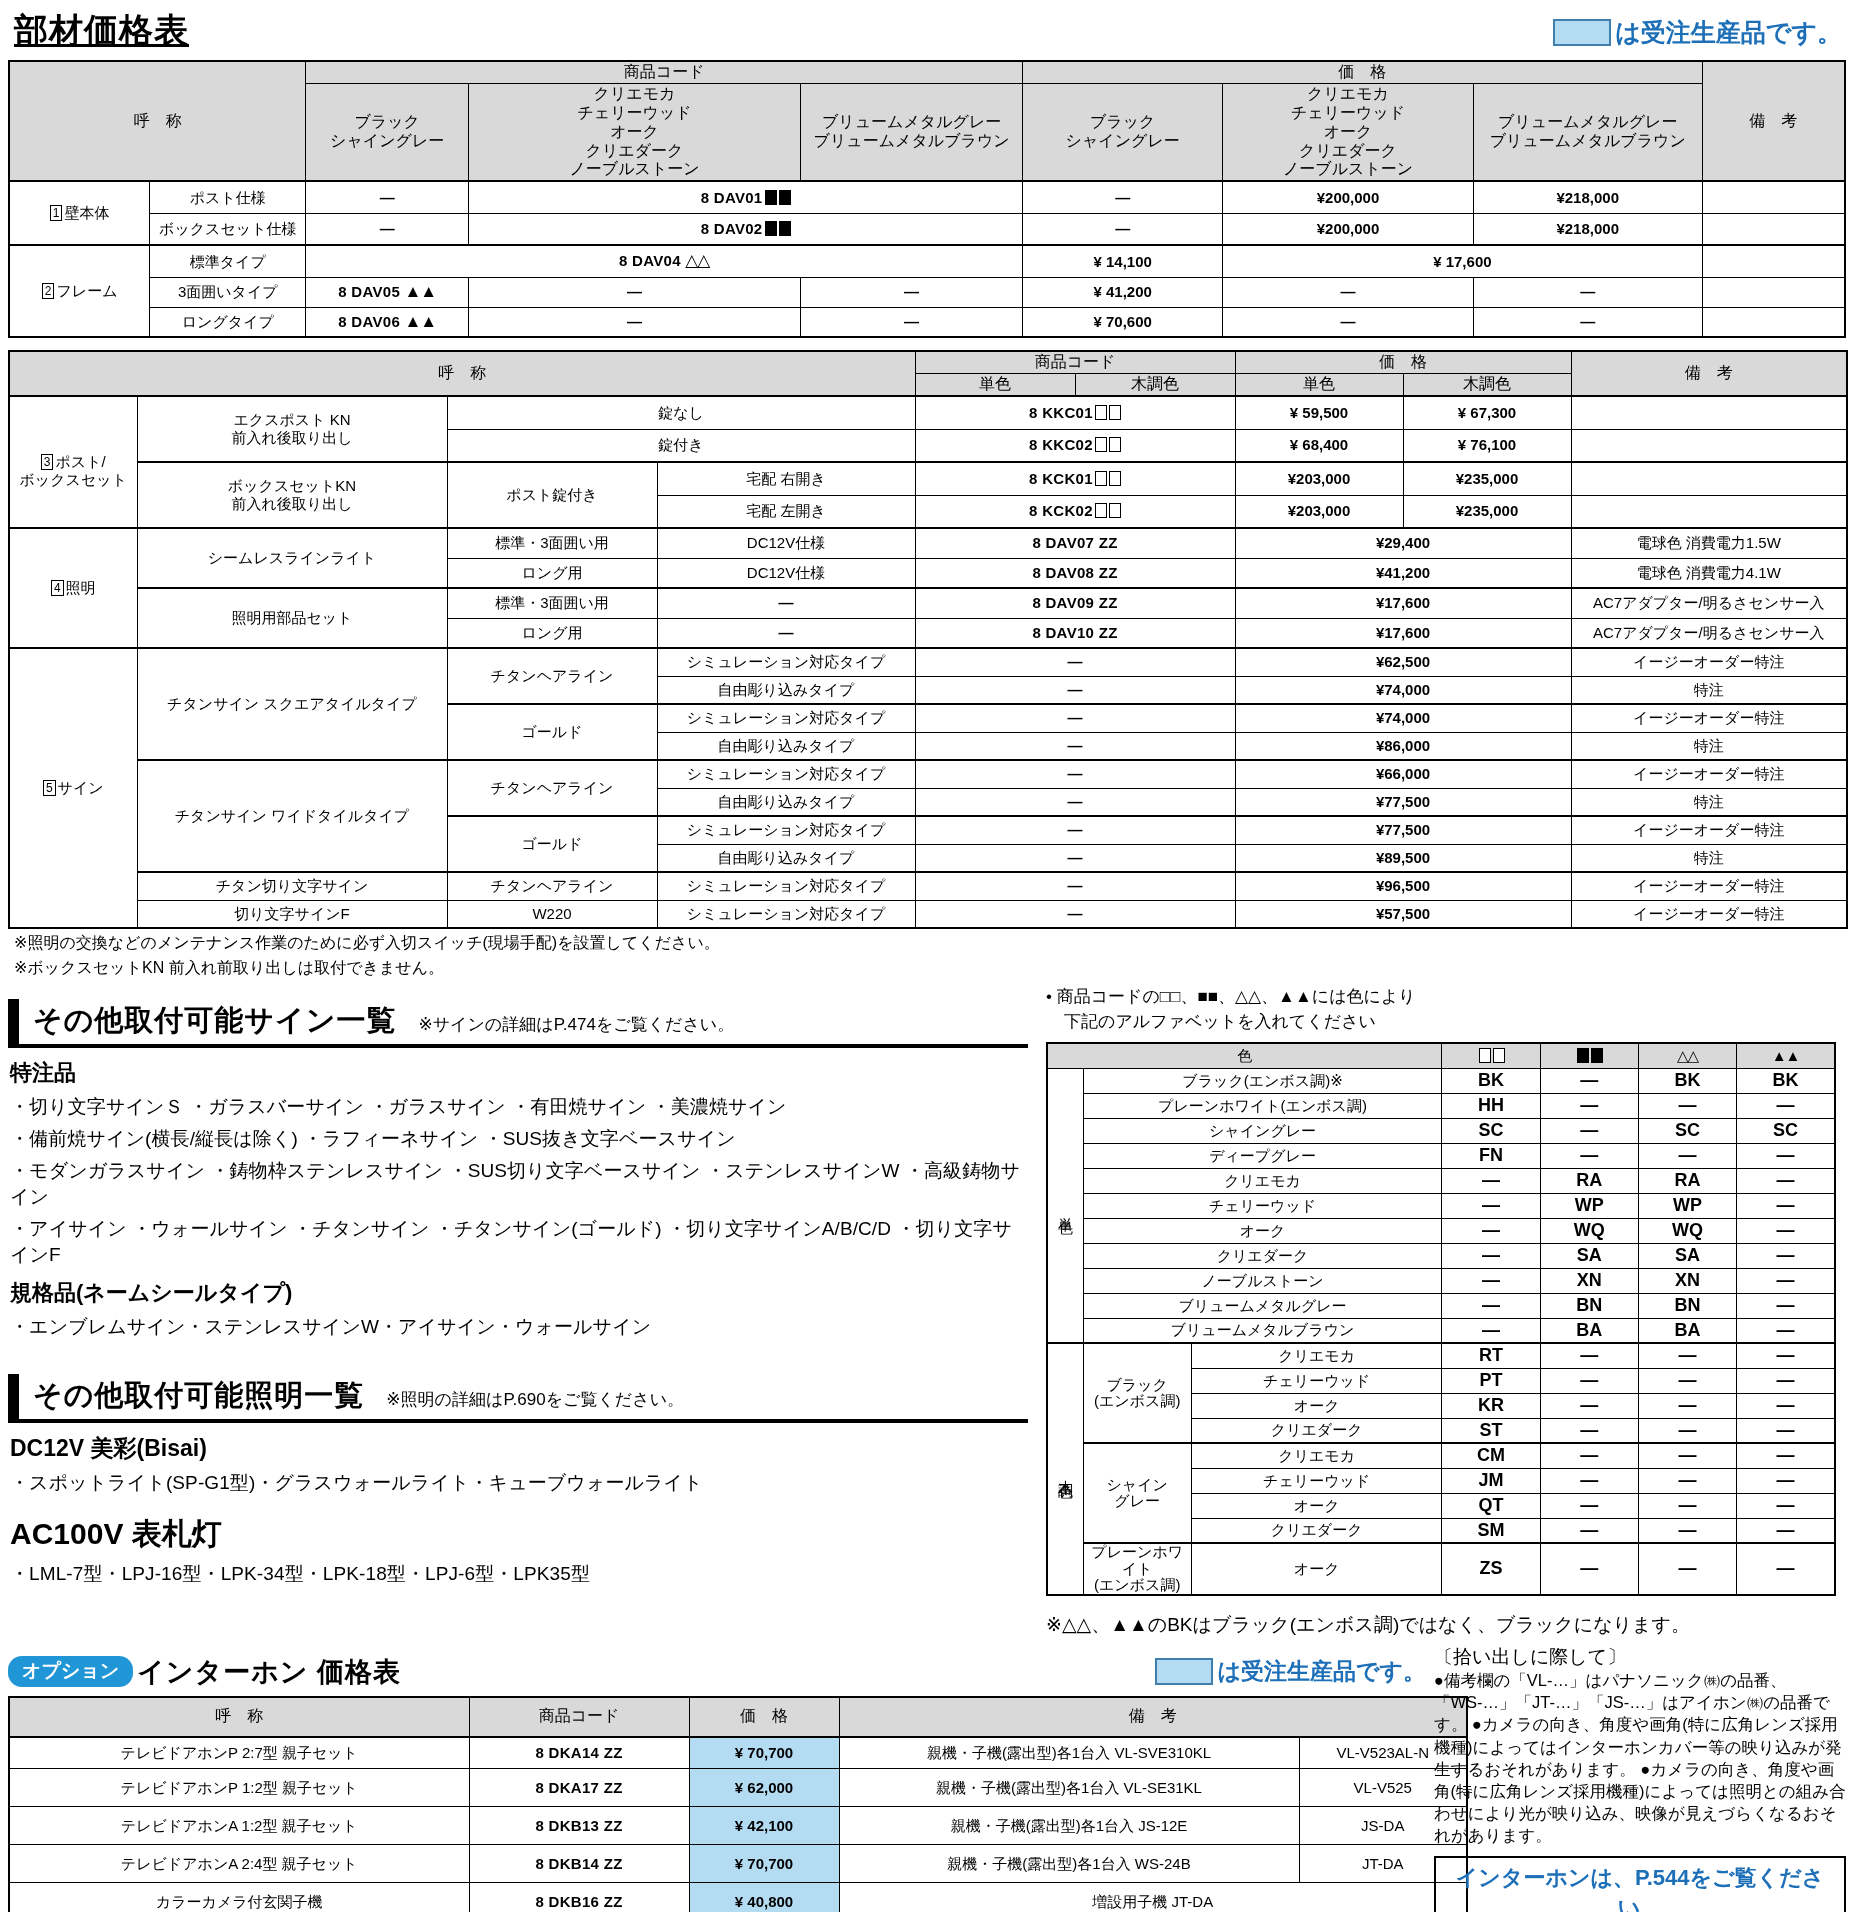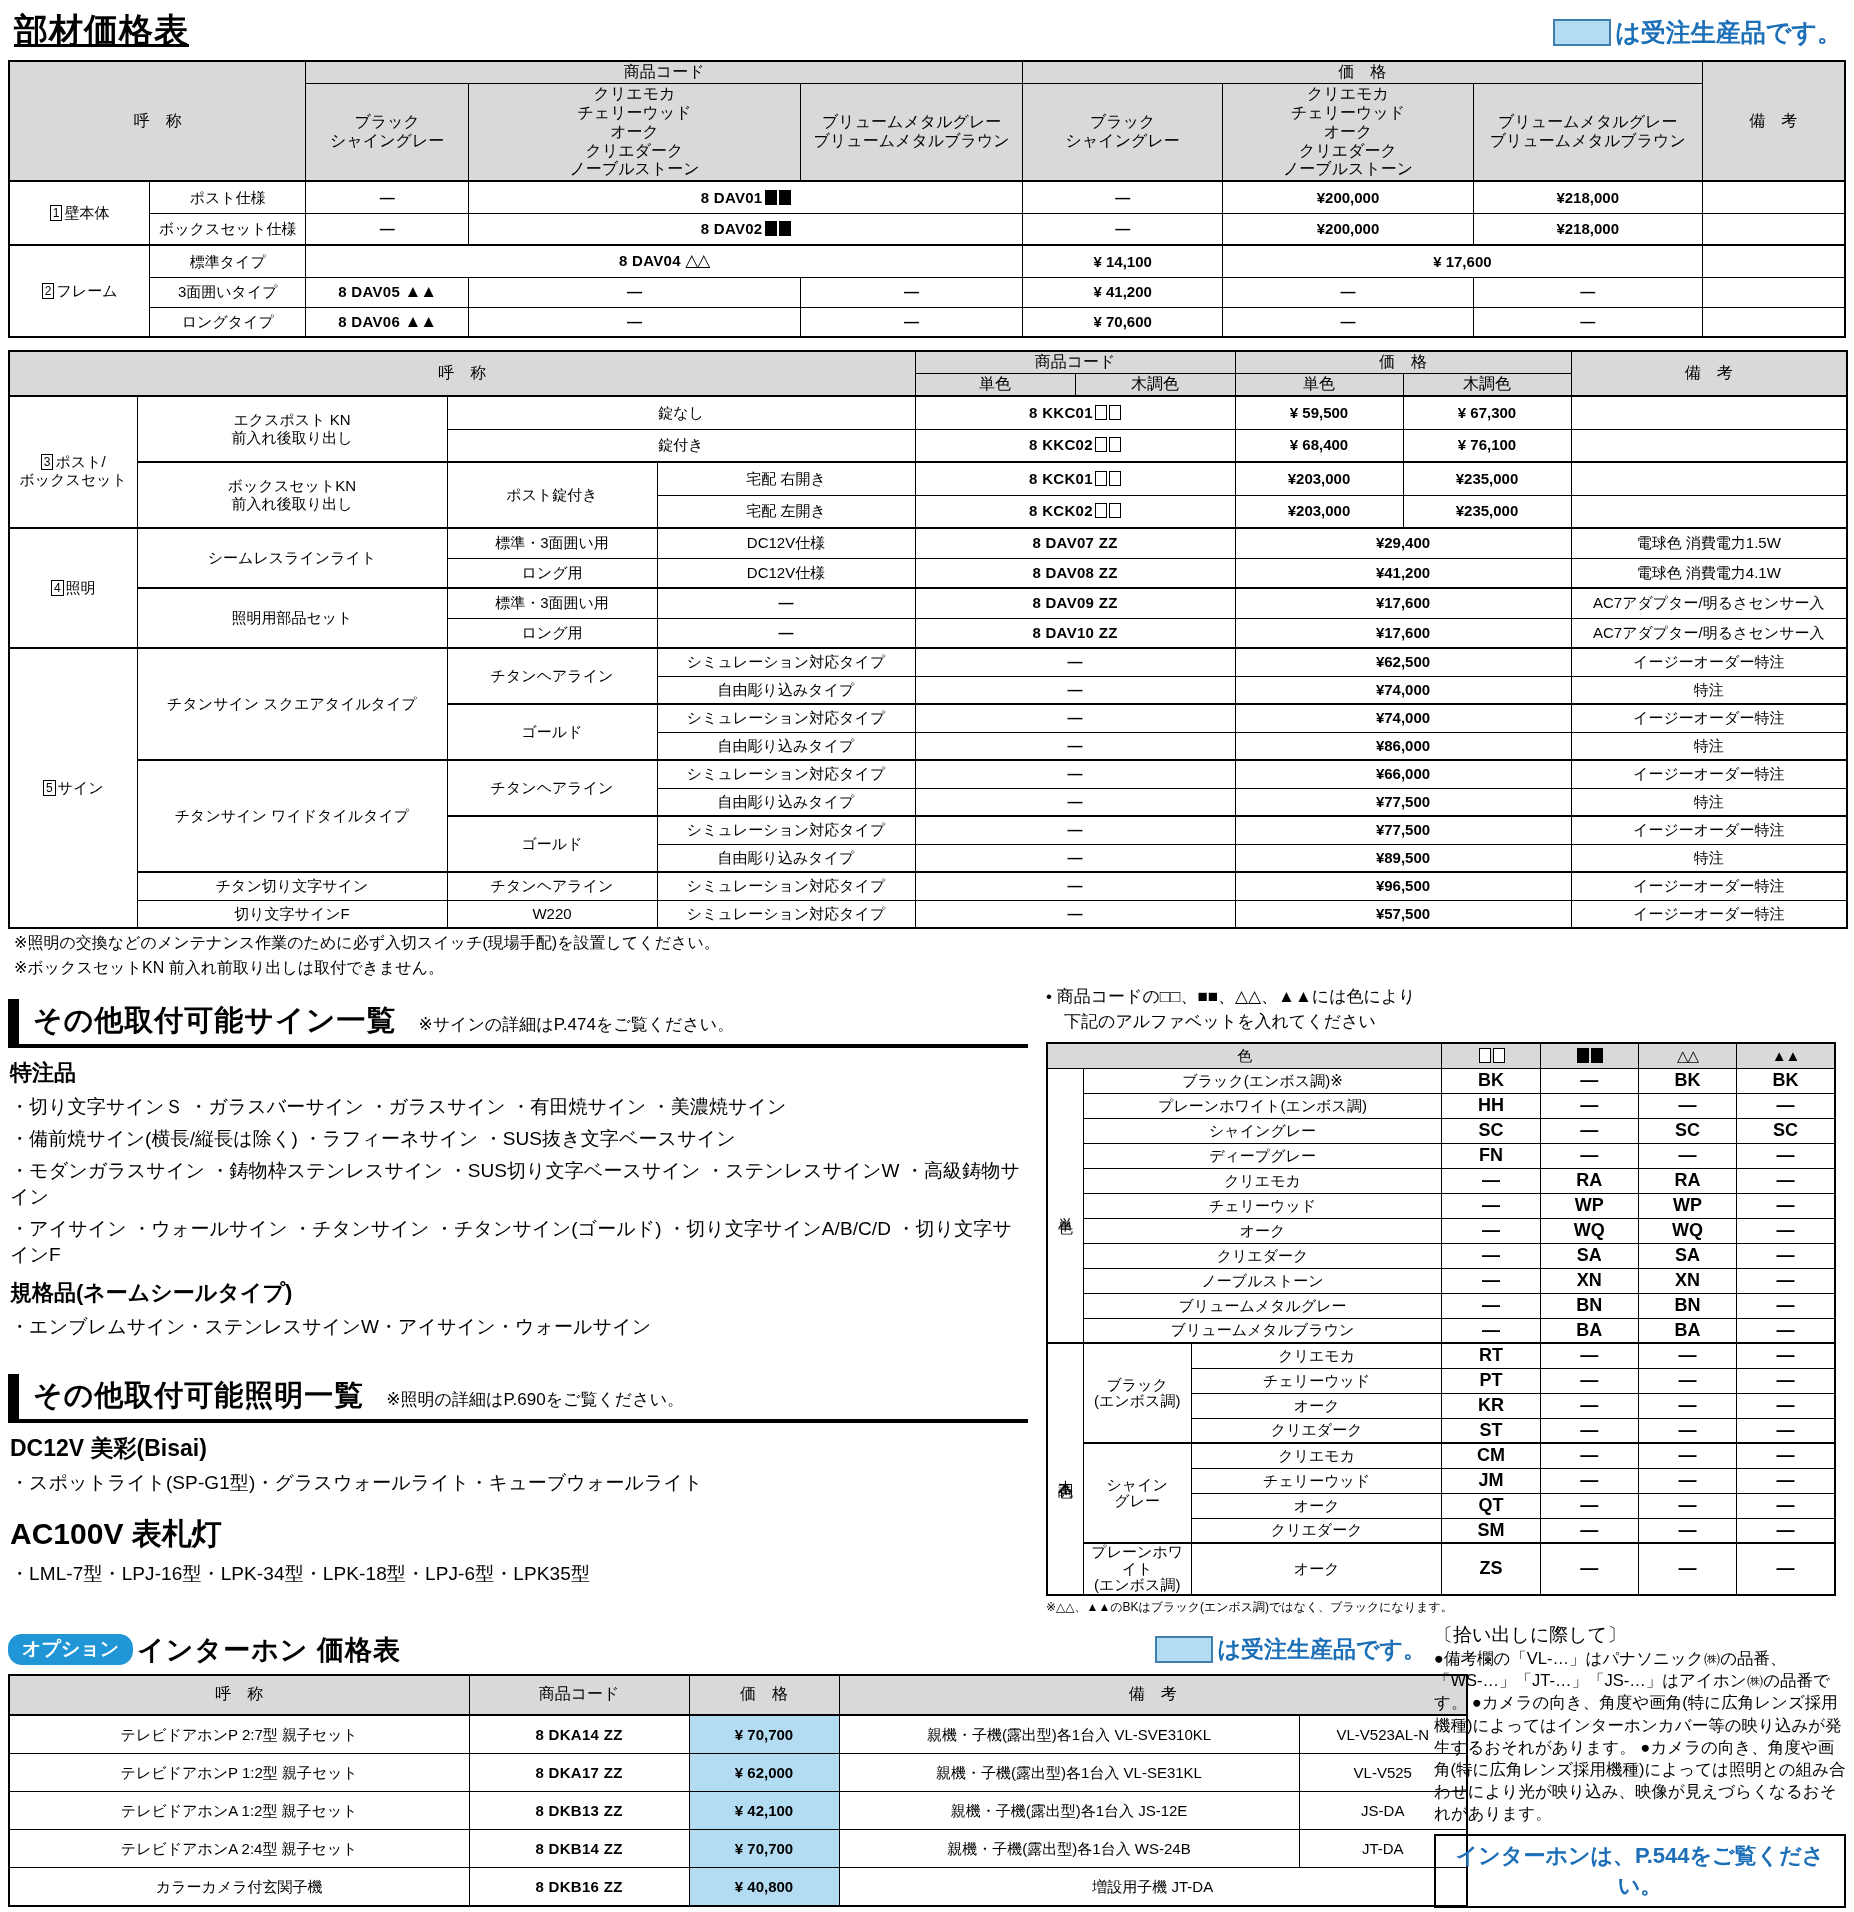--- a/index.html
+++ b/index.html
@@ -85,21 +85,21 @@
 
   
   table.colors { border-collapse: collapse; width: 100%; table-layout: fixed; border: 2px solid #000;}
   table.colors th, table.colors td {
     border: 1px solid #000; text-align:center; vertical-align: middle;
     font-size: 15px; padding: 0px 2px; line-height: 1.1; height: 25px;
   }
   table.colors thead th { background:#d9d9d9; font-weight: normal; }
   table.colors td.cc { font-weight: bold; font-size: 18px; }
   .vtx { writing-mode: vertical-rl; text-orientation: upright; letter-spacing: 2px; font-size: 15px; }
-  .foot-note { font-size: 12px; margin-top: 3px; }
+  .foot-note { font-size: 19px; margin-top: 16px; }
 
   
   .opt-head { display:flex; align-items:center; gap: 4px; margin-top: 16px; }
   .opt-badge {
     background: #2196d6; color:#fff; font-size: 19px; font-weight: bold;
     border-radius: 14px; padding: 2px 14px 3px;
   }
   .opt-title { font-size: 27px; font-weight: bold; letter-spacing:1px; }
   .opt-made {
     margin-left: auto; font-size: 23px; font-weight:bold; color:#1d6fb8;
@@ -664,21 +664,21 @@
         </colgroup>
         <thead>
           <tr style="height:40px">
             <th>呼　称</th>
             <th>商品コード</th>
             <th>価　格</th>
             <th colspan="2">備　考</th>
           </tr>
         </thead>
         <tbody>
-          <tr style="height:39px">
+          <tr style="height:32px">
             <td class="nm thick-top">テレビドアホンP 2:7型 親子セット</td>
             <td class="code thick-top">8 DKA14 ZZ</td>
             <td class="price thick-top cell-blue">¥ 70,700</td>
             <td class="sm thick-top">親機・子機(露出型)各1台入 VL-SVE310KL</td>
             <td class="nm thick-top">VL-V523AL-N</td>
           </tr>
           <tr style="height:38px">
             <td class="nm">テレビドアホンP 1:2型 親子セット</td>
             <td class="code">8 DKA17 ZZ</td>
             <td class="price cell-blue">¥ 62,000</td>

